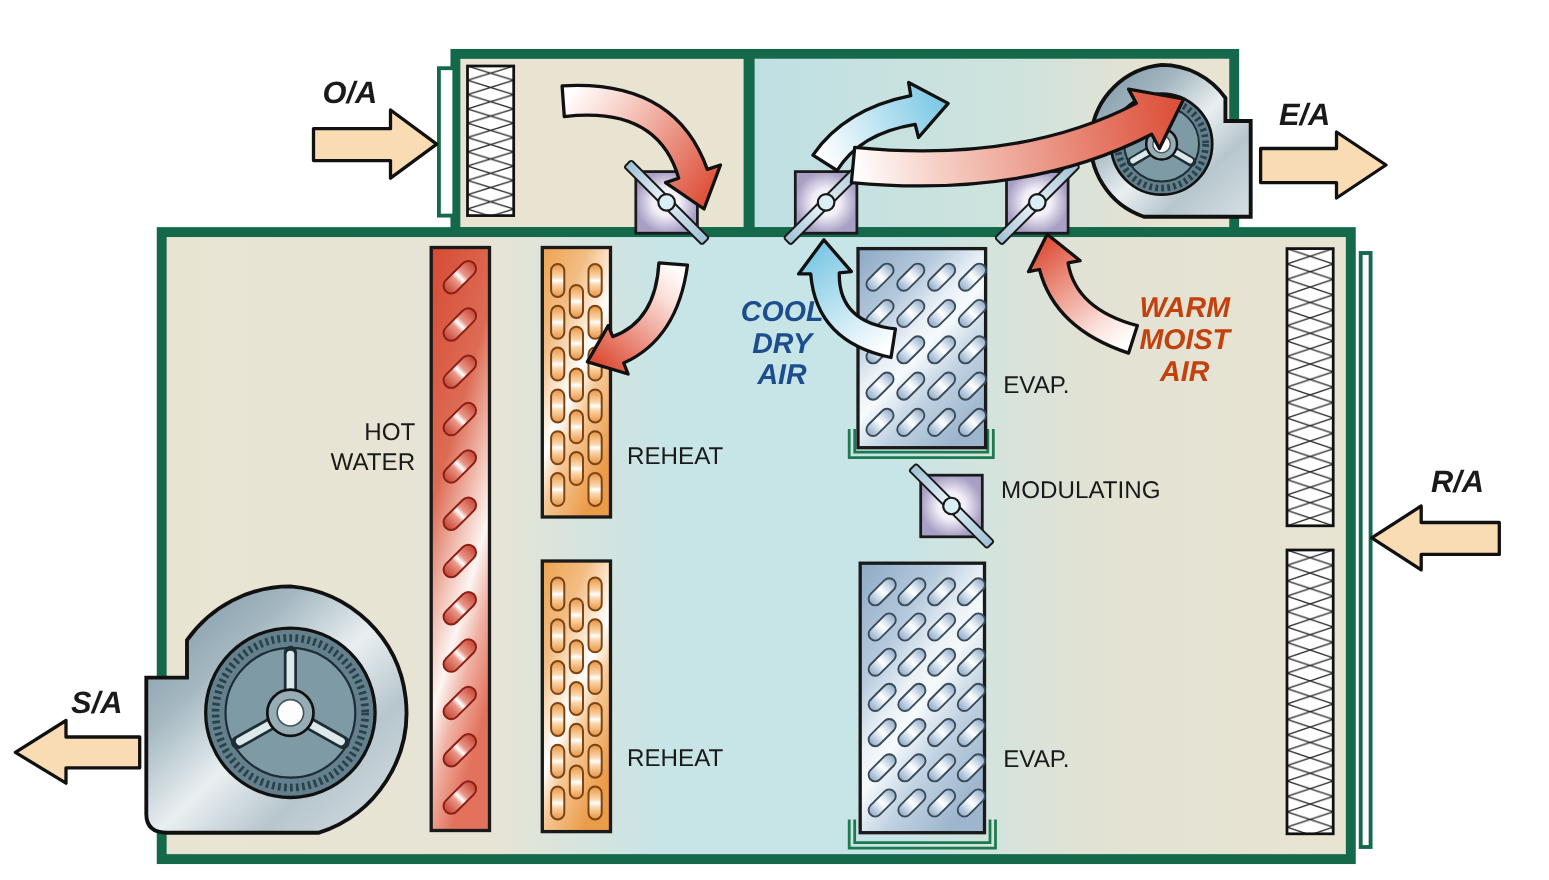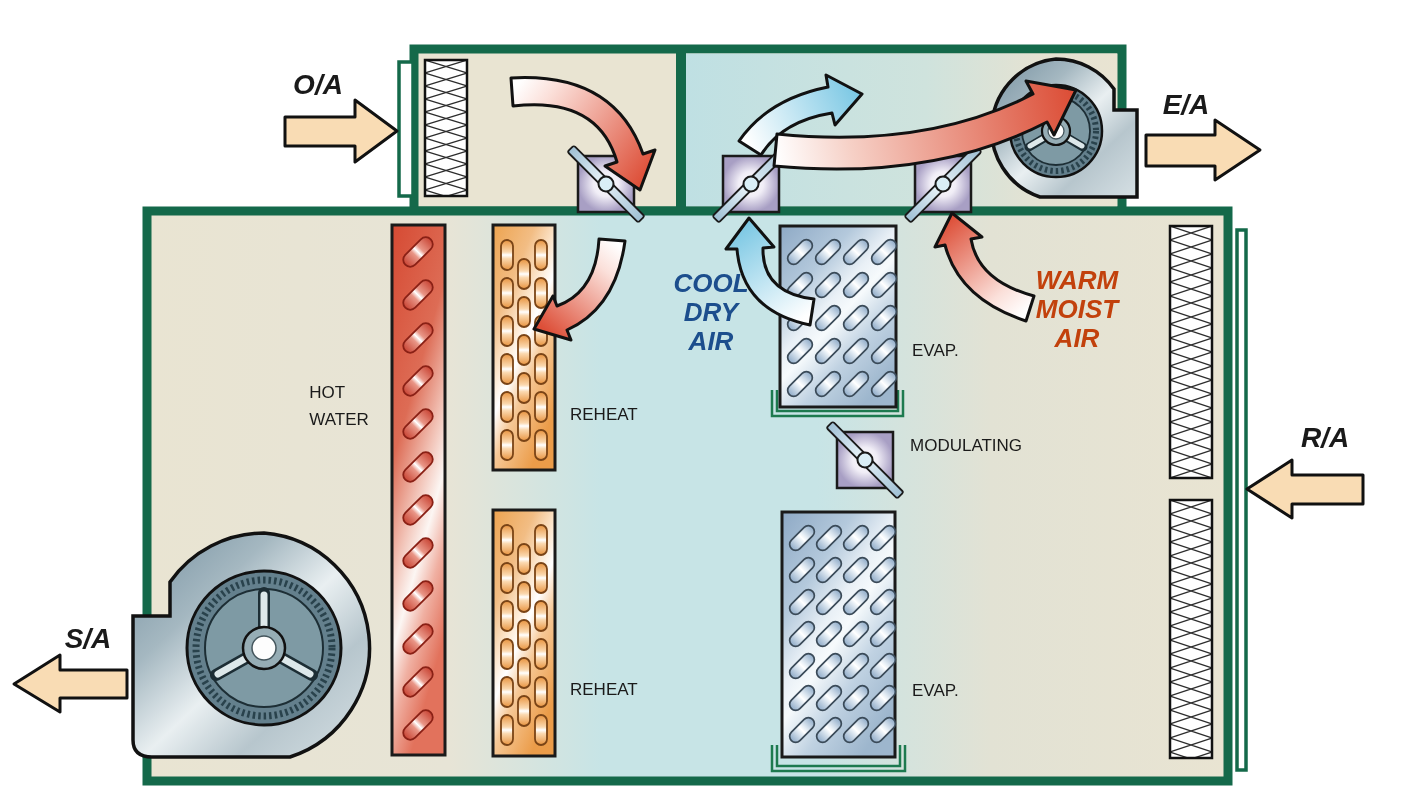--- a/index.html
+++ b/index.html
@@ -1,22 +1,22 @@
 <!DOCTYPE html>
 <html><head>
 <meta charset="utf-8">
 <style>
   html,body{margin:0;padding:0;background:#ffffff;}
   #stage{position:relative;width:1408px;height:800px;background:#ffffff;overflow:hidden;
          font-family:"Liberation Sans", sans-serif;}
   #scene{position:absolute;left:0;top:0;}
   .lbl{position:absolute;white-space:nowrap;color:#1a1a1a;}
   .flow{font-size:28px;font-weight:bold;font-style:italic;transform:translate(-50%,-50%);}
-  .comp{font-size:17px;line-height:27px;}
-  .centered{transform:translate(-50%,-50%);text-align:left;}
+  .comp{font-size:22px;line-height:27px;}
+  .centered{transform:translate(-50%,-50%);text-align:right;}
   .midleft{transform:translateY(-50%);}
   .state{font-size:26px;line-height:29px;font-weight:bold;font-style:italic;
          transform:translate(-50%,-50%);text-align:center;}
   .cool{color:#1c4e8d;}
   .warm{color:#c2410c;}
 </style>
 </head>
 <body>
 
 <div id="stage">

